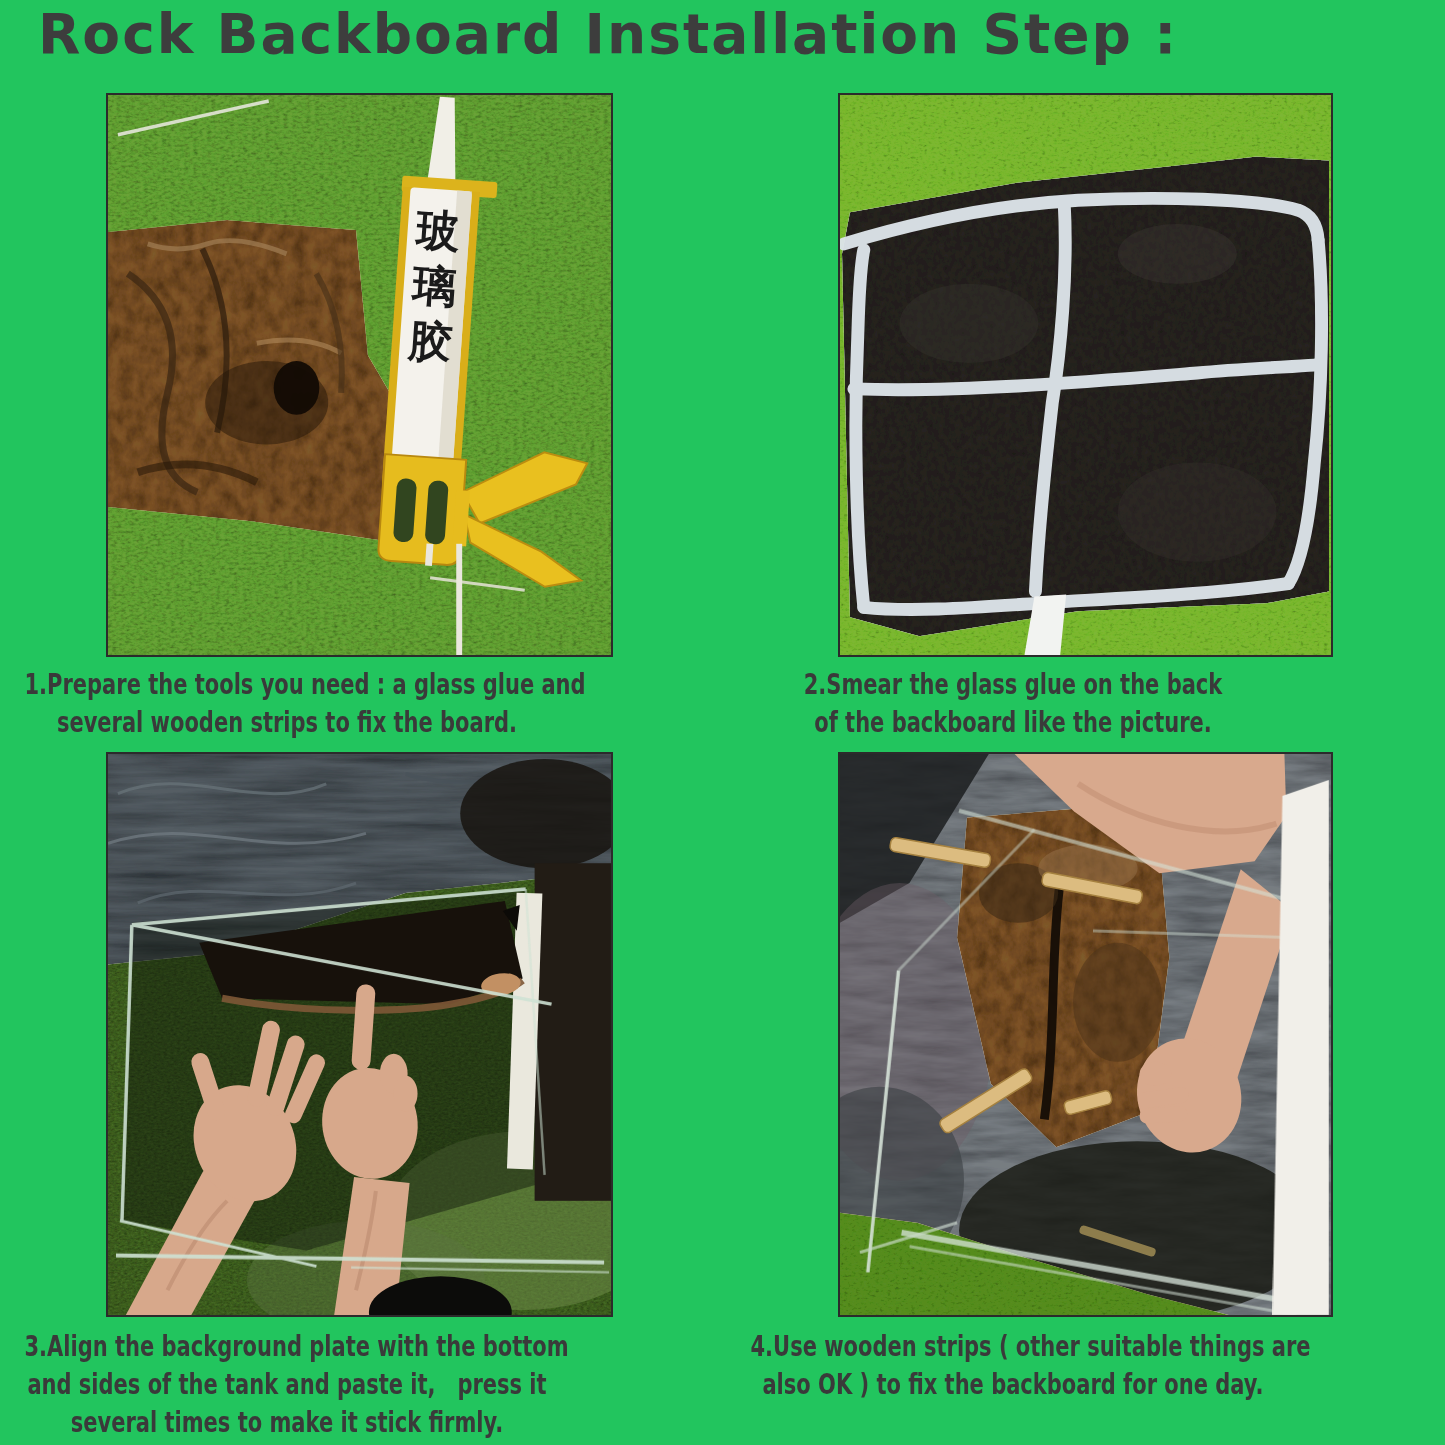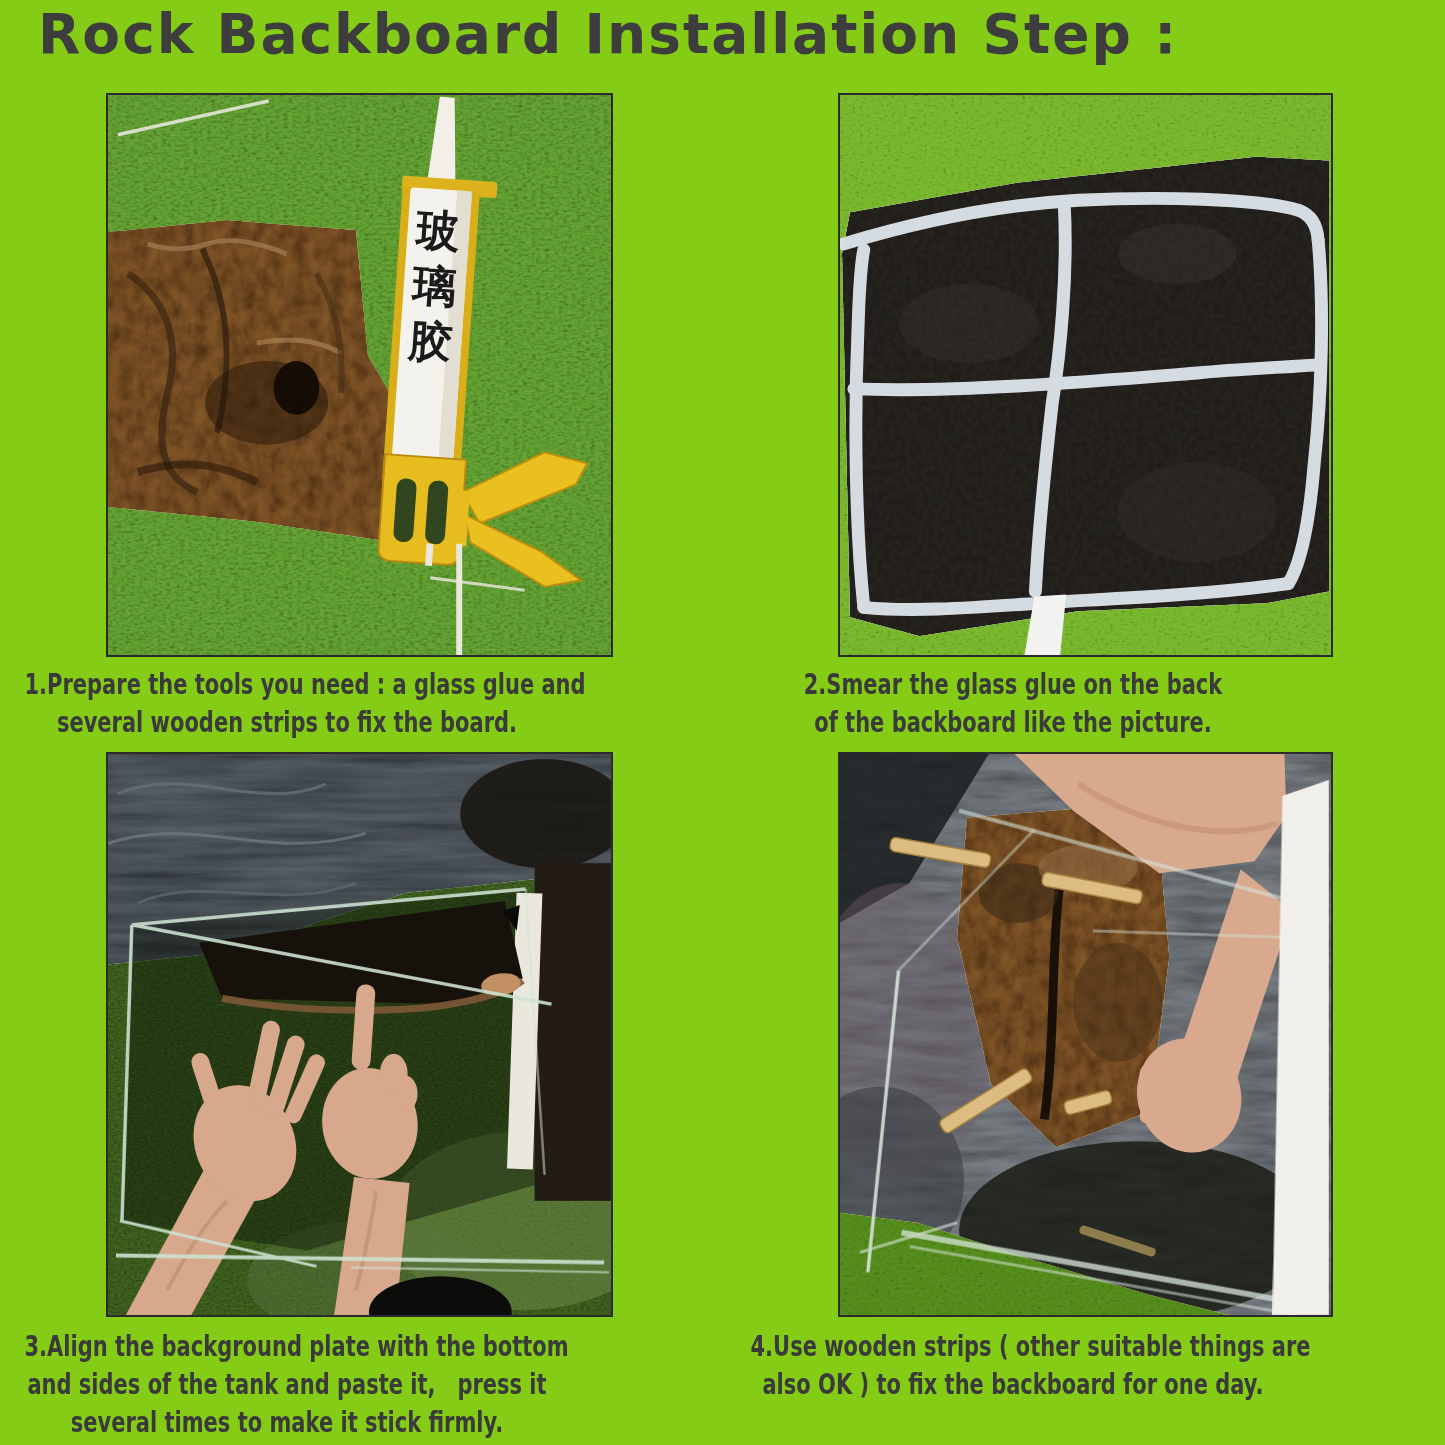--- a/index.html
+++ b/index.html
@@ -1,17 +1,17 @@
 <!DOCTYPE html>
 <html><head>
 <meta charset="utf-8">
 <style>
   html,body{margin:0;padding:0;}
   body{width:1445px;height:1445px;background:#dcd2c6;font-family:"DejaVu Sans",sans-serif;overflow:hidden;}
-  .page{position:absolute;left:0;top:0;width:1445px;height:1445px;background:#84cc16;}
+  .page{position:absolute;left:0;top:0;width:1445px;height:1445px;background:#22c55e;}
   .title{position:absolute;left:38px;top:2px;margin:0;font-size:55px;font-weight:700;color:#3d3d3d;letter-spacing:2px;white-space:pre;}
   .photo{position:absolute;box-sizing:border-box;border:2px solid #2b2b2b;background:#222;overflow:hidden;}
   .photo svg{display:block;width:100%;height:100%;}
   #p1{left:106px;top:93px;width:507px;height:564px;}
   #p2{left:838px;top:93px;width:495px;height:564px;}
   #p3{left:106px;top:752px;width:507px;height:565px;}
   #p4{left:838px;top:752px;width:495px;height:565px;}
   .caption{position:absolute;width:700px;text-align:center;font-size:28px;font-weight:700;color:#3a3a3a;line-height:38px;transform:scaleX(.75);transform-origin:50% 0;}
   .caption div{white-space:pre;}
   #c1{left:-63px;top:666px;}

